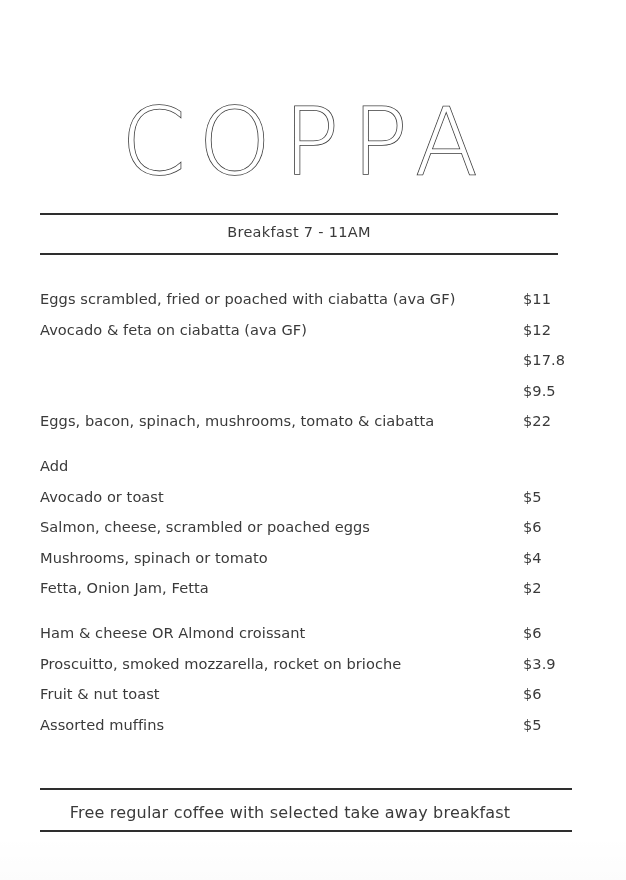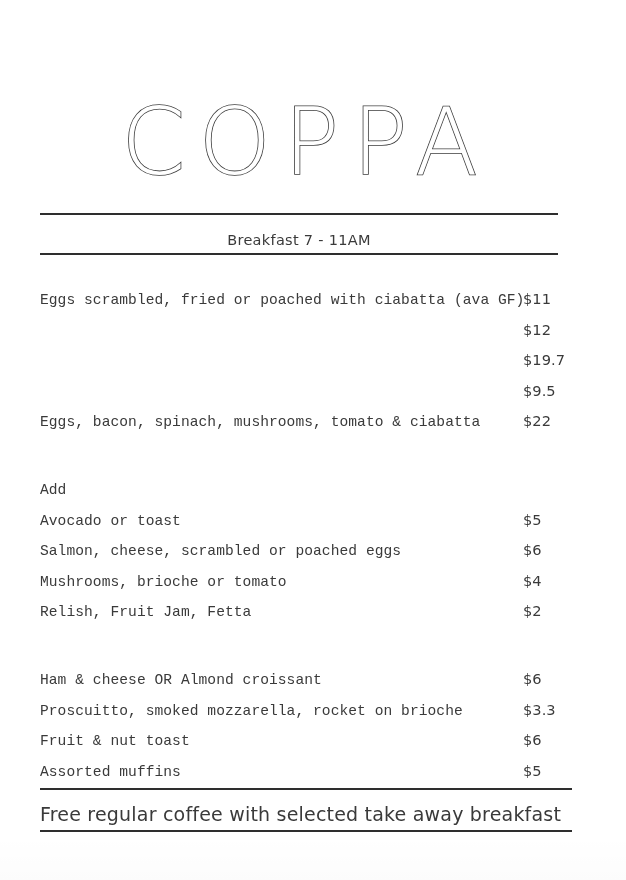--- a/index.html
+++ b/index.html
@@ -64,53 +64,53 @@
 
   .band-label {
     position: absolute;
     left: 40px;
     width: 518px;
     text-align: center;
     font-size: 14.5px;
     letter-spacing: 0.3px;
     color: #3a3a3a;
   }
-  .band-top { top: 232px; }
+  .band-top { top: 224px; }
 
   .band-bottom {
     position: absolute;
-    left: 40px;
+    left: 24px;
     width: 532px;
-    font-size: 19px;
+    text-align: center;
+    font-size: 16px;
     letter-spacing: 0.2px;
     color: #3a3a3a;
     top: 803px;
   }
 
   
   .menu {
     position: absolute;
     left: 40px;
     top: 284px;
     width: 540px;
   }
   .section { margin: 0; padding: 0; }
-  .section + .section { margin-top: 37px; }
+  .section + .section { margin-top: 14px; }
 
   .row {
     position: relative;
     height: 30.6px;
     line-height: 30.6px;
     white-space: nowrap;
   }
   .row .name {
     font-size: 14.6px;
     letter-spacing: 0.05px;
     color: #3a3a3a;
-    font-family: Liberation Mono, monospace;
   }
   .row .price {
     position: absolute;
     left: 483px;
     top: 0;
     font-size: 14.6px;
     letter-spacing: 0.05px;
     color: #3a3a3a;
     text-align: center;
   }
@@ -141,24 +141,25 @@
   <div class="rule rule-top-b"></div>
 
   <div class="menu">
 
     <div class="section">
       <div class="row">
         <span class="name">Eggs scrambled, fried or poached with ciabatta (ava GF)</span>
         <span class="price">$11</span>
       </div>
       <div class="row">
+        <span class="name">Avocado &amp; feta on ciabatta (ava GF)</span>
         <span class="price">$12</span>
       </div>
       <div class="row">
-        <span class="price">$19.7</span>
+        <span class="price">$17.8</span>
       </div>
       <div class="row">
         <span class="price">$9.5</span>
       </div>
       <div class="row">
         <span class="name">Eggs, bacon, spinach, mushrooms, tomato &amp; ciabatta</span>
         <span class="price">$22</span>
       </div>
     </div>
 
@@ -168,37 +169,37 @@
       </div>
       <div class="row">
         <span class="name">Avocado or toast</span>
         <span class="price">$5</span>
       </div>
       <div class="row">
         <span class="name">Salmon, cheese, scrambled or poached eggs</span>
         <span class="price">$6</span>
       </div>
       <div class="row">
-        <span class="name">Mushrooms, brioche or tomato</span>
+        <span class="name">Mushrooms, spinach or tomato</span>
         <span class="price">$4</span>
       </div>
       <div class="row">
-        <span class="name">Relish, Fruit Jam, Fetta</span>
+        <span class="name">Fetta, Onion Jam, Fetta</span>
         <span class="price">$2</span>
       </div>
     </div>
 
     <div class="section">
       <div class="row">
         <span class="name">Ham &amp; cheese OR Almond croissant</span>
         <span class="price">$6</span>
       </div>
       <div class="row">
         <span class="name">Proscuitto, smoked mozzarella, rocket on brioche</span>
-        <span class="price">$3.3</span>
+        <span class="price">$3.9</span>
       </div>
       <div class="row">
         <span class="name">Fruit &amp; nut toast</span>
         <span class="price">$6</span>
       </div>
       <div class="row">
         <span class="name">Assorted muffins</span>
         <span class="price">$5</span>
       </div>
     </div>

